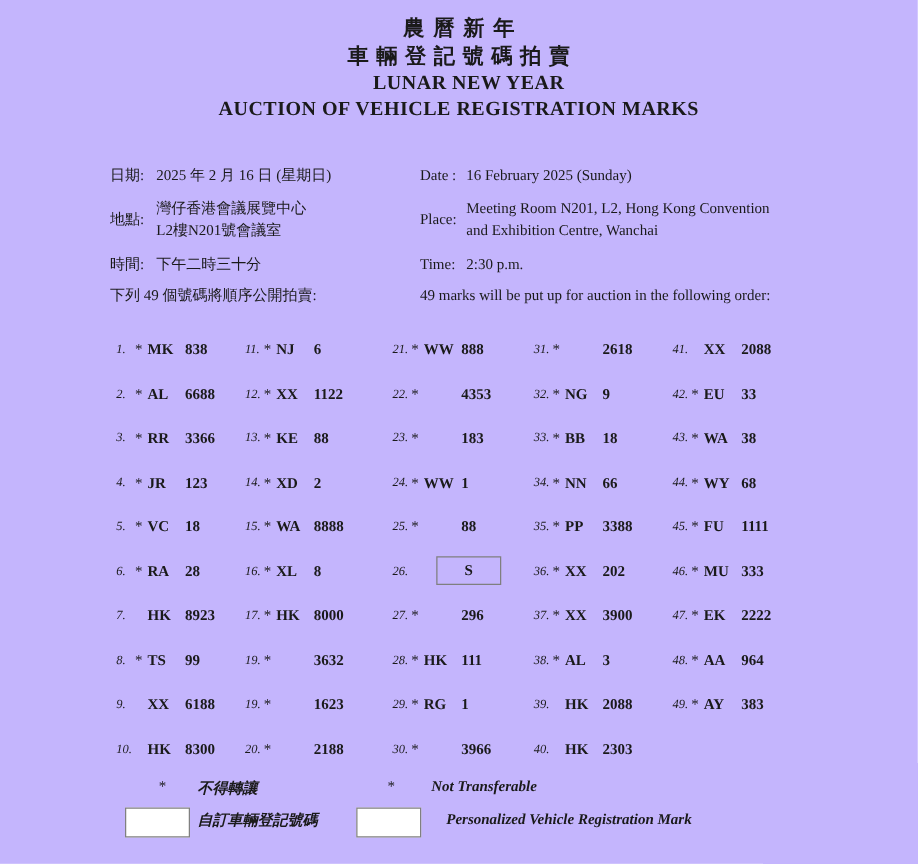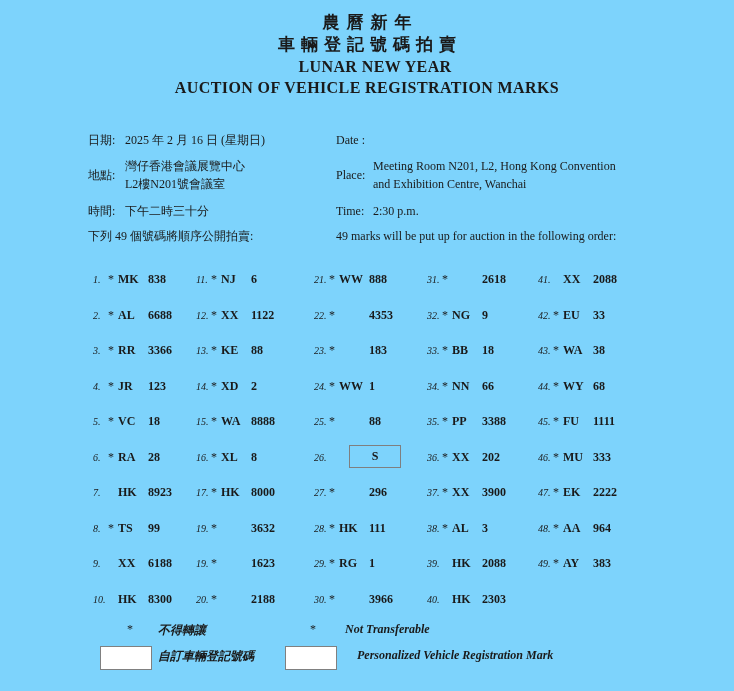--- a/index.html
+++ b/index.html
@@ -1,21 +1,21 @@
 <!DOCTYPE html>
 <html><head>
 <meta charset="utf-8">
 <style>
   html,body{margin:0;padding:0;}
   body{
     width:734px;height:691px;background:#ffffff;color:#1a1a1a;
     font-family:"Liberation Serif","DejaVu Serif",serif;
     position:relative;overflow:hidden;
   }
-  .page{position:absolute;inset:0;background:#7dd3fc;text-decoration:underline;}
+  .page{position:absolute;inset:0;background:#c4b5fd;text-decoration:underline;}
 
   
   .header{position:absolute;top:12px;left:0;width:734px;text-align:center;}
   .t-zh1{font-size:17px;font-weight:bold;letter-spacing:7px;text-indent:7px;line-height:22px;}
   .t-zh2{font-size:17px;font-weight:bold;letter-spacing:6px;text-indent:6px;line-height:22px;}
   .t-en1{font-size:16px;font-weight:bold;line-height:21px;letter-spacing:0.4px;padding-left:16px;}
   .t-en2{font-size:16px;font-weight:bold;line-height:21px;letter-spacing:0.4px;}
 
   
   .info{position:absolute;top:129px;left:0;width:734px;font-size:12px;}
@@ -91,20 +91,21 @@
       <div class="irow r-time">
         <span class="lbl">時間:</span>
         <span class="val">下午二時三十分</span>
       </div>
       <div class="irow r-intro">下列 49 個號碼將順序公開拍賣:</div>
     </div>
 
     <div class="info-col en">
       <div class="irow r-date">
         <span class="lbl">Date :</span>
+        <span class="val">16 February 2025   (Sunday)</span>
       </div>
       <div class="irow r-place">
         <span class="lbl">Place:</span>
         <span class="val">
           <span>Meeting Room N201, L2, Hong Kong Convention</span><br>
           <span>and Exhibition Centre, Wanchai</span>
         </span>
       </div>
       <div class="irow r-time">
         <span class="lbl">Time:</span>

